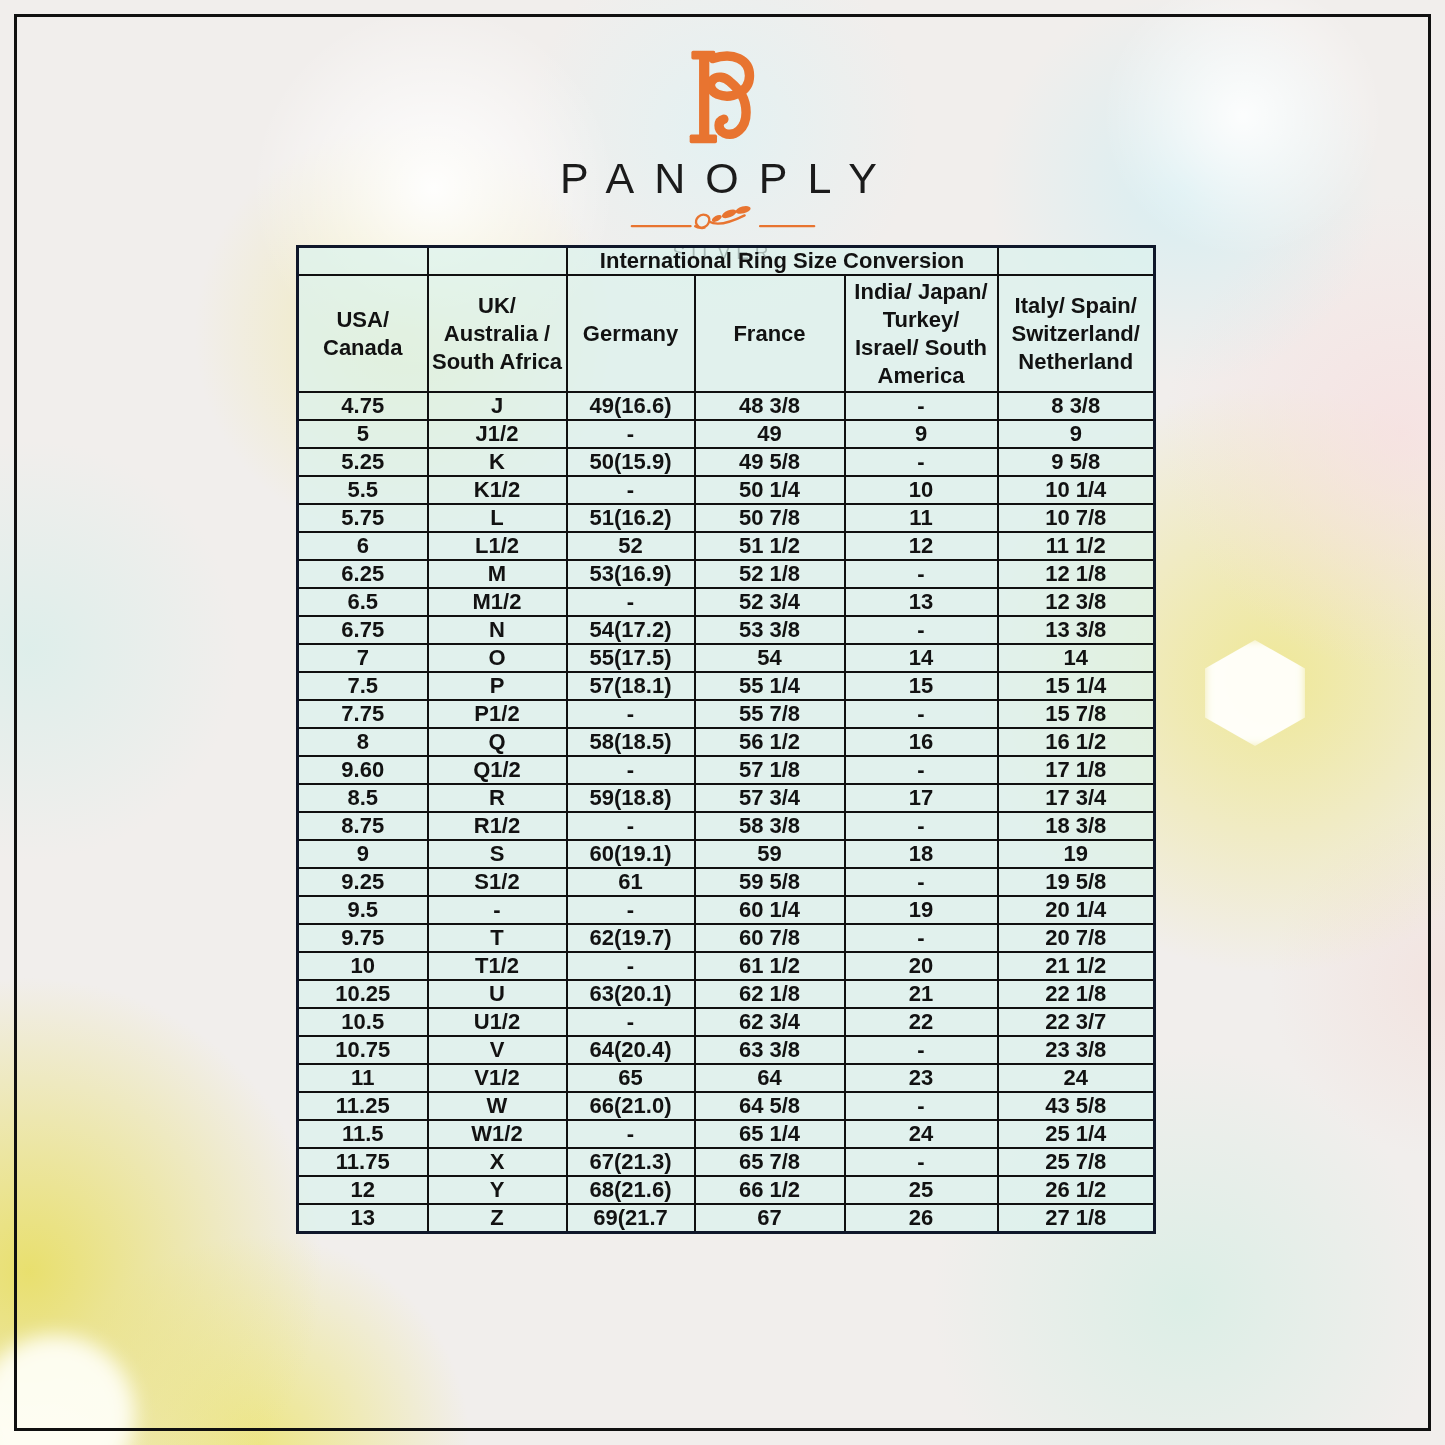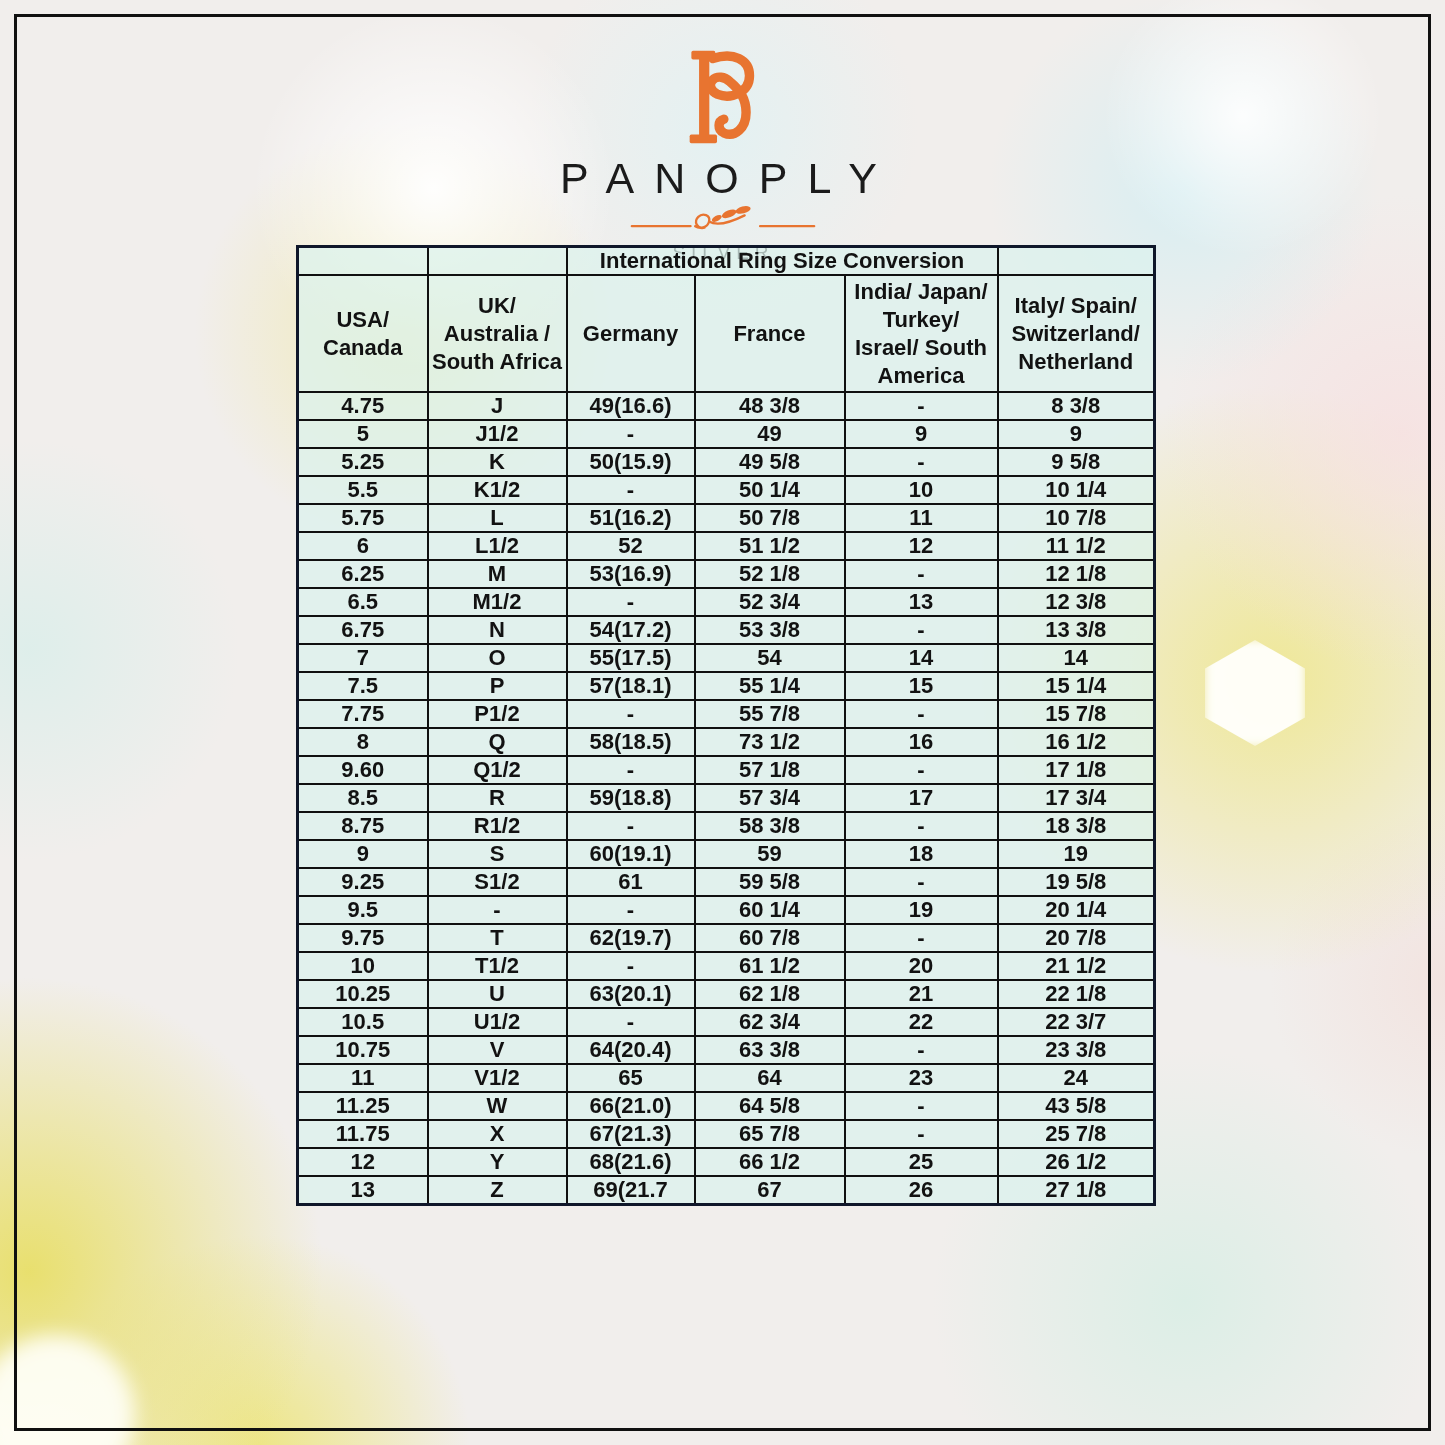--- a/index.html
+++ b/index.html
@@ -230,21 +230,21 @@
         <td>P1/2</td>
         <td>-</td>
         <td>55 7/8</td>
         <td>-</td>
         <td>15 7/8</td>
       </tr>
       <tr>
         <td>8</td>
         <td>Q</td>
         <td>58(18.5)</td>
-        <td>73 1/2</td>
+        <td>56 1/2</td>
         <td>16</td>
         <td>16 1/2</td>
       </tr>
       <tr>
         <td>9.60</td>
         <td>Q1/2</td>
         <td>-</td>
         <td>57 1/8</td>
         <td>-</td>
         <td>17 1/8</td>
@@ -339,20 +339,28 @@
       </tr>
       <tr>
         <td>11.25</td>
         <td>W</td>
         <td>66(21.0)</td>
         <td>64 5/8</td>
         <td>-</td>
         <td>43 5/8</td>
       </tr>
       <tr>
+        <td>11.5</td>
+        <td>W1/2</td>
+        <td>-</td>
+        <td>65 1/4</td>
+        <td>24</td>
+        <td>25 1/4</td>
+      </tr>
+      <tr>
         <td>11.75</td>
         <td>X</td>
         <td>67(21.3)</td>
         <td>65 7/8</td>
         <td>-</td>
         <td>25 7/8</td>
       </tr>
       <tr>
         <td>12</td>
         <td>Y</td>

